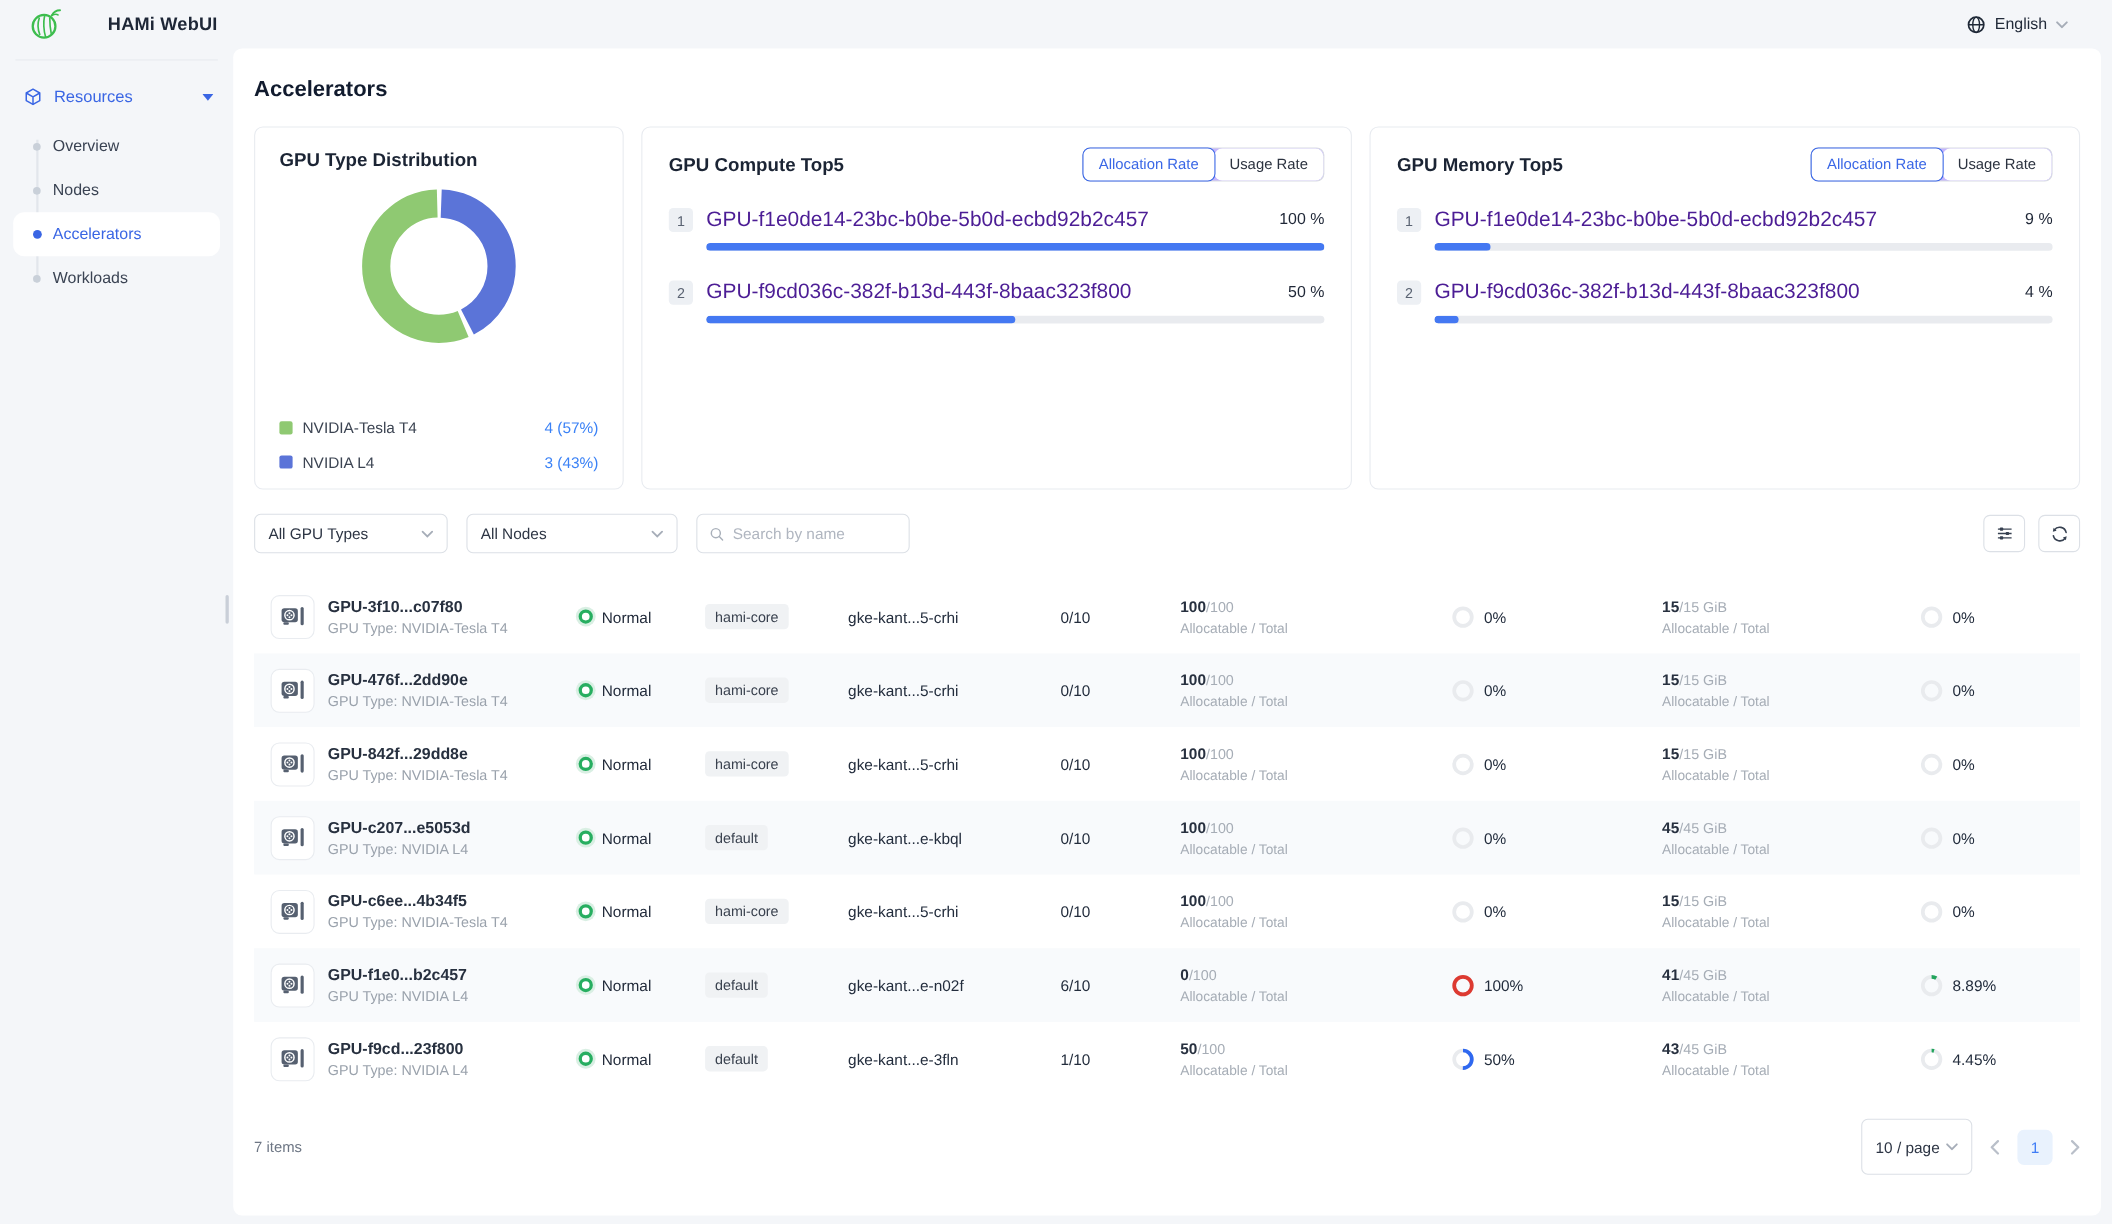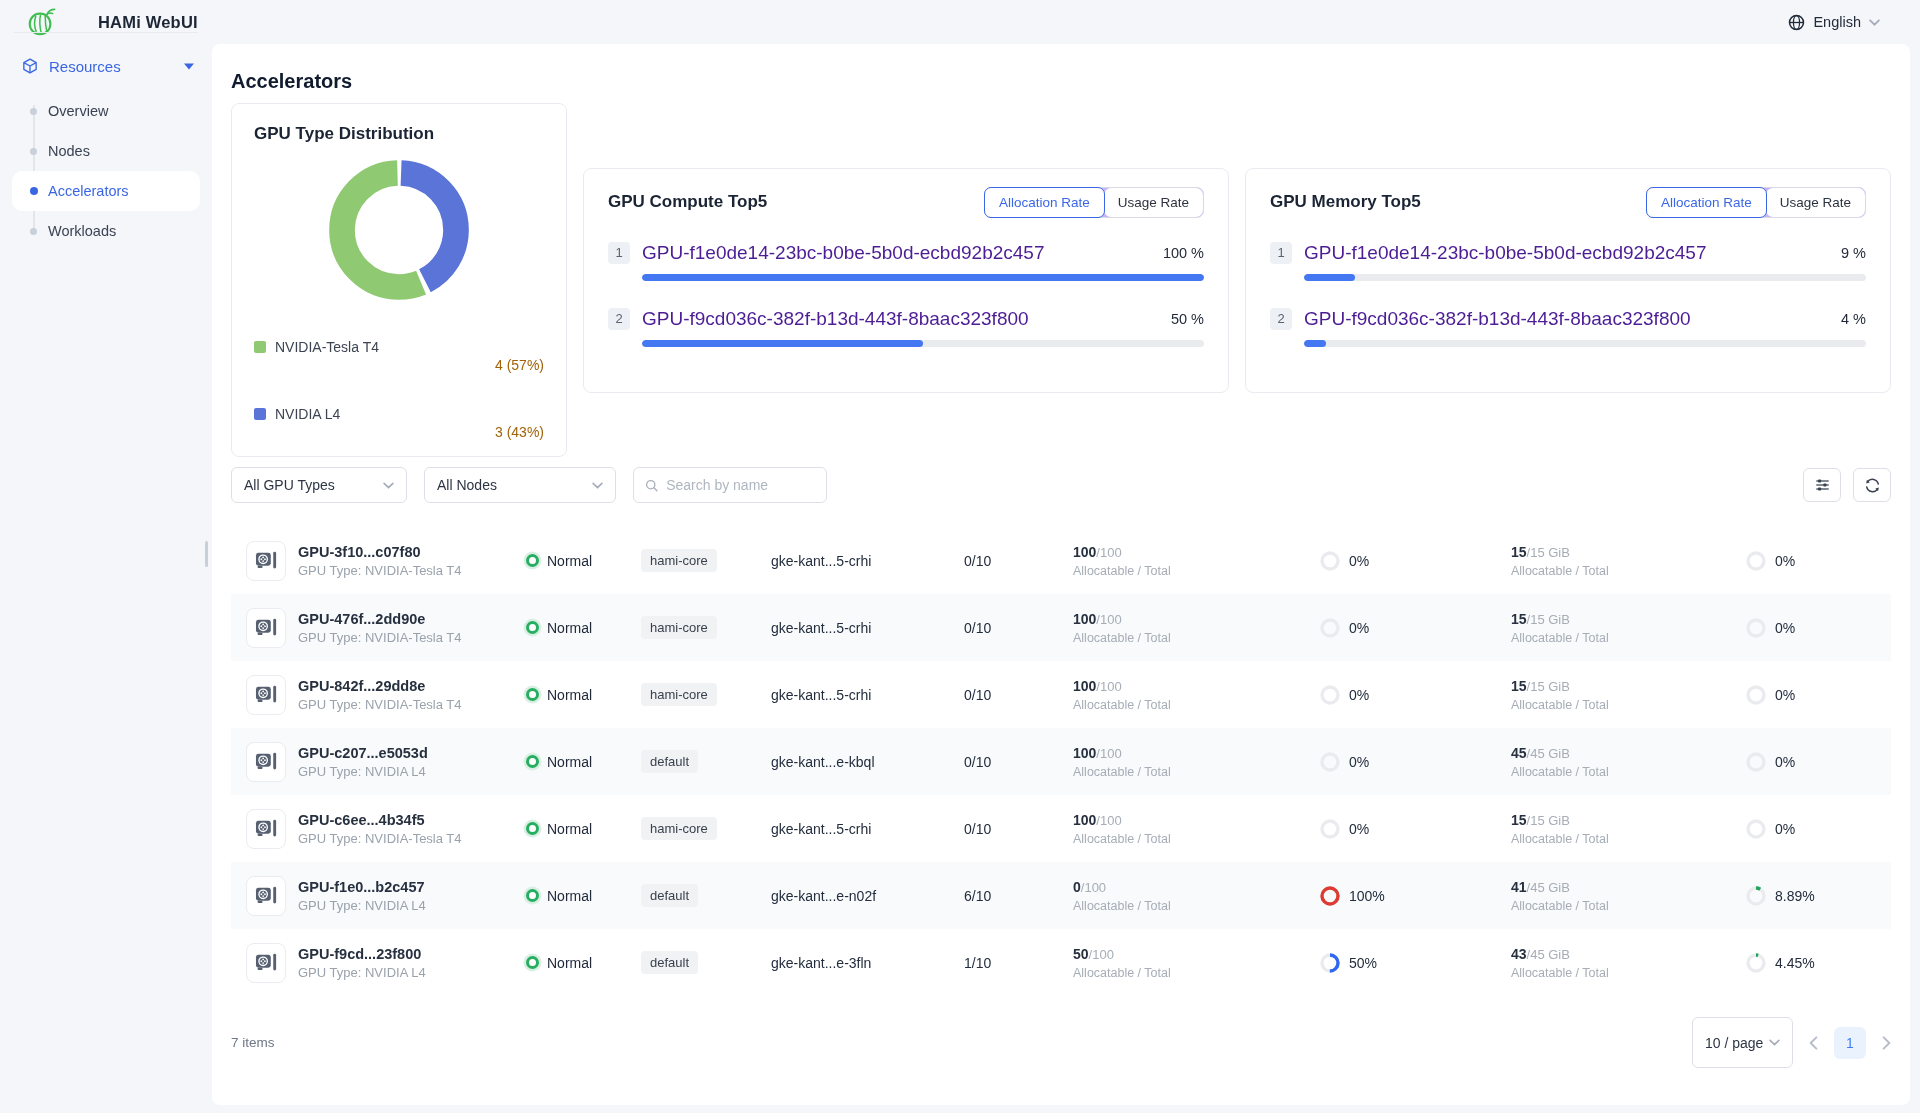--- a/index.html
+++ b/index.html
@@ -7,46 +7,46 @@
   .screen { position:relative; width:1920px; height:1113px; }
 
   
   .topbar { position:absolute; top:0; left:0; right:0; height:44px; display:flex; align-items:center; justify-content:space-between; padding:0 40px 0 26px; }
   .brand { display:flex; align-items:center; gap:14px; }
   .brand-title { font-size:16.5px; font-weight:700; color:#1d2636; letter-spacing:.2px;margin-left:28px; }
   .lang { display:flex; align-items:center; gap:8px; cursor:pointer; }
   .lang-label { font-size:14.5px; color:#222b3a; }
 
   
-  .sidebar { position:absolute; top:28px; left:0; width:212px; bottom:0; }
+  .sidebar { position:absolute; top:50px; left:0; width:212px; bottom:0; }
   .side-divider { height:1px; background:#e7eaef; margin:4px 14px 14px; }
   .menu-parent { display:flex; align-items:center; gap:10px; padding:10px 18px 10px 21px; cursor:pointer; }
   .menu-parent-label { color:#3a66e4; font-size:15px; font-weight:500; flex:1; }
   .submenu { position:relative; margin-top:6px; }
   .submenu-line { position:absolute; left:33px; top:14px; bottom:16px; width:1.5px; background:#e2e6ec; }
   .sub-item { position:relative; height:40px; display:flex; align-items:center; padding-left:48px; font-size:14.5px; color:#3a4353; cursor:pointer; }
   .sub-item .dot { position:absolute; left:30px; width:7px; height:7px; border-radius:50%; background:#c9d0d9; }
   .sub-item.active { background:#ffffff; border-radius:10px; margin:0 12px; padding-left:36px; color:#3a66e4; font-weight:500; height:40px; }
   .sub-item.active .dot { left:18px; width:8px; height:8px; background:#3a66e4; }
   .thumb { position:absolute; left:205px; top:541px; width:3px; height:26px; border-radius:2px; background:#c9cfd8; }
 
   
   .panel { position:absolute; left:212px; top:44px; right:10px; bottom:8px; background:#fff; border-radius:8px; padding:26px 19px 0; overflow:hidden; }
   .page-title { font-size:20px; font-weight:600; color:#111b2e; margin-bottom:22px; }
 
   
-  .cards-row { display:flex; gap:16px; height:330px;align-items:center; }
+  .cards-row { display:flex; gap:16px; height:330px; }
   .card { background:#fff; border:1px solid #e8ebf0; border-radius:8px; }
   .card-dist { width:336px; padding:20px 22px 16px; display:flex; flex-direction:column; }
   .card-title { font-size:17px; font-weight:600; color:#1b2434; }
   .donut-wrap { margin:10px auto 0; }
   .legend { margin-top:auto; }
   .legend-row { display:flex; align-items:center; gap:9px; margin-top:15px; font-size:14px; color:#3c4452; }
   .legend-swatch { width:12px; height:12px; border-radius:2px; flex:none; }
-  .legend-value { margin-left:auto; color:#a16207;margin-top:36px; }
+  .legend-value { margin-left:auto; color:#3b82f6; }
 
   .card-top5 { flex:1; padding:18px 24px; display:flex; flex-direction:column; }
   .top5-head { display:flex; align-items:center; justify-content:space-between; }
   .toggle-group { display:flex; border:1px solid #d8dce2; border-radius:7px; background:#c4b5fd; }
   .toggle-btn { padding:7px 14px; font-size:13.5px; color:#2c3340; background:#fff; border:none; cursor:pointer; border-radius:7px; font-family:inherit; }
   .toggle-btn.active { color:#3a67e6; border:1px solid #3a67e6; margin:-1px; position:relative; z-index:1; }
   .top5-list { margin-top:24px; }
   .top5-item { margin-bottom:27px; }
   .item-head { display:flex; align-items:center; gap:12px; }
   .rank-badge { width:22px; height:22px; border-radius:4px; background:#edf0f4; color:#5a6372; font-size:13px; display:flex; align-items:center; justify-content:center; flex:none; }

